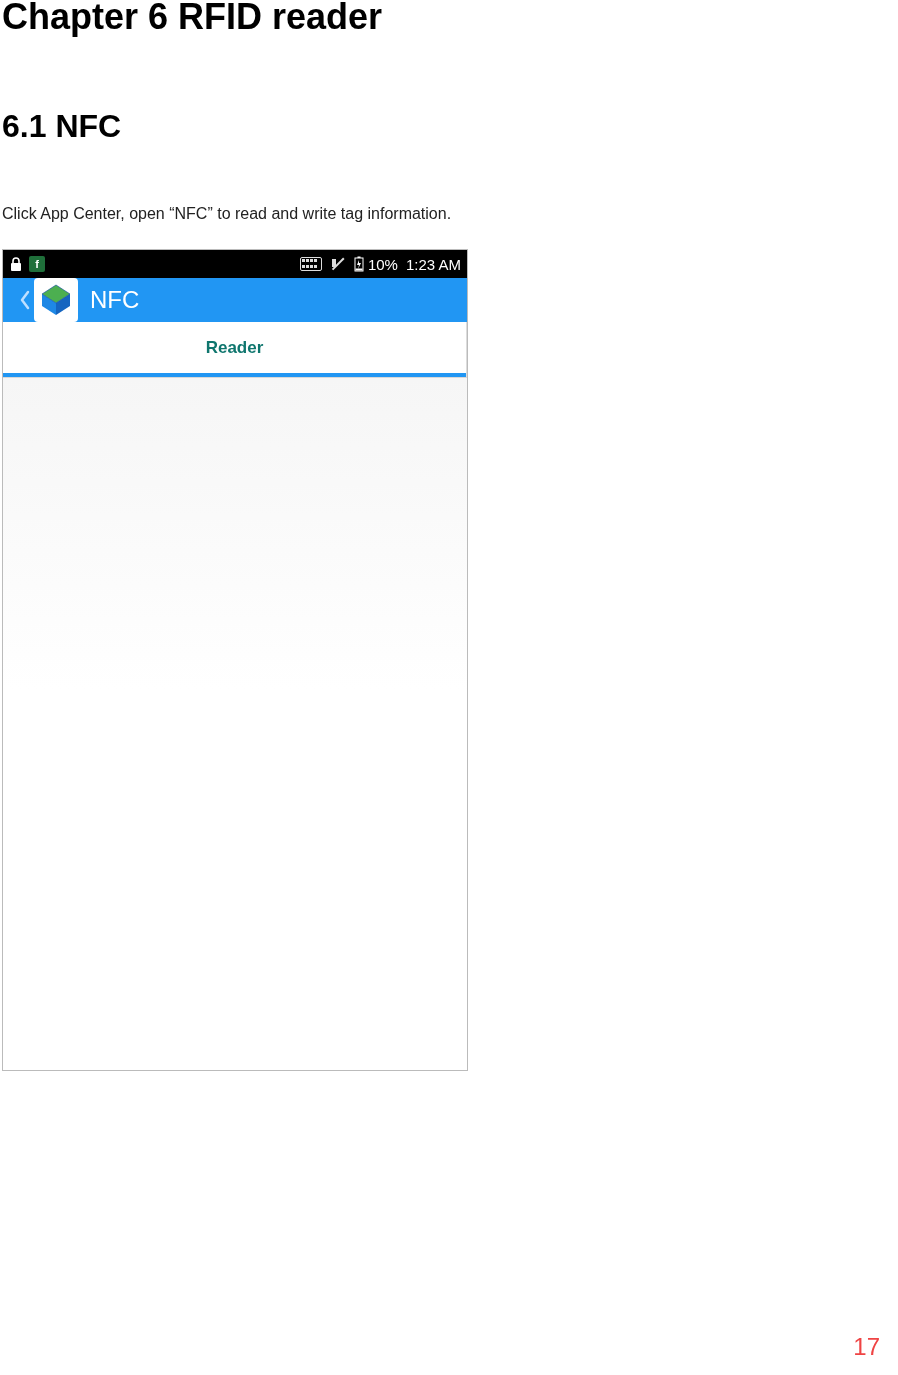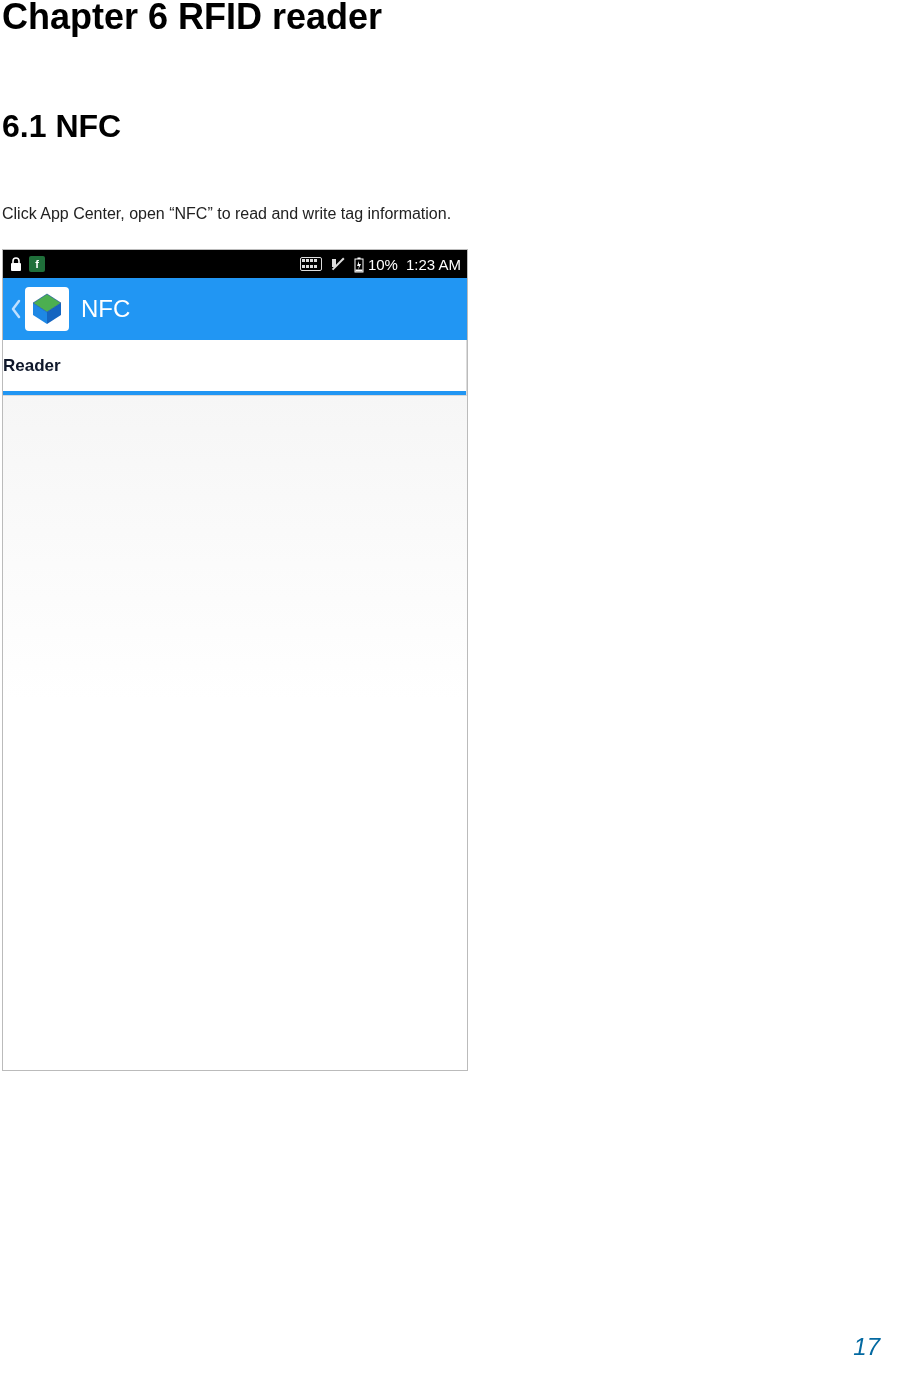--- a/index.html
+++ b/index.html
@@ -51,27 +51,27 @@
       justify-content: space-between;
     }
     .statusbar-left { display: flex; align-items: center; gap: 6px; }
     .statusbar-right { display: flex; align-items: center; gap: 8px; }
     .lock-icon svg, .f-icon-box { display: block; }
     .f-icon-box {
       width: 16px; height: 16px; background: #1f6f3a; border-radius: 2px;
       display: flex; align-items: center; justify-content: center;
       font-size: 11px; font-weight: bold; color: #fff;
     }
-    .batt-wrap { display: flex; align-items: flex-end; gap: 4px; }
+    .batt-wrap { display: flex; align-items: flex-start; gap: 4px; }
     .header-bar {
-      height: 62px;
+      height: 44px;
       background: #2196f3;
       display: flex;
       align-items: center;
-      padding-left: 6px;
+      padding-left: 15px;
     }
     .back-chevron {
       width: 14px; height: 62px;
       display: flex; align-items: center; justify-content: center;
     }
     .app-icon {
       width: 44px; height: 44px;
       border-radius: 4px;
       background: #fff;
       margin-left: 2px;
@@ -88,45 +88,44 @@
       height: 56px;
       background: #f3f3f3;
       display: flex;
       border-bottom: 1px solid #d8d8d8;
       position: relative;
     }
     .tab {
       flex: 1;
       display: flex;
       align-items: center;
-      justify-content: flex-start;
+      justify-content: center;
       font-size: 17px;
       font-weight: bold;
-      color: #0f172a;
+      color: #0f766e;
       background: #f3f3f3;
     }
     .tab.active {
       background: #ffffff;
       border-bottom: 4px solid #2196f3;
     }
     .tab-divider {
       width: 1px;
       background: #dcdcdc;
     }
     .content-area {
       flex: 1;
       background: linear-gradient(to bottom, #f6f6f6 0%, #ffffff 45%, #ffffff 100%);
     }
     .page-number {
       position: absolute;
       bottom: 14px;
       right: 18px;
       font-size: 24px;
-      color: #0369a1;
-      font-style: italic;
+      color: #ef4444;
     }
     .kbd-icon {
       width: 22px; height: 14px; border: 1px solid #ddd; border-radius: 2px;
       display: flex; flex-wrap: wrap; padding: 1px; gap: 1px;
     }
     .kbd-icon span { width: 3px; height: 3px; background: #ddd; }
     .mute-icon { position: relative; width: 16px; height: 16px; }
     .mute-icon::before {
       content: ""; position: absolute; left: 2px; top: 3px;
       width: 4px; height: 8px; background: #ddd;

